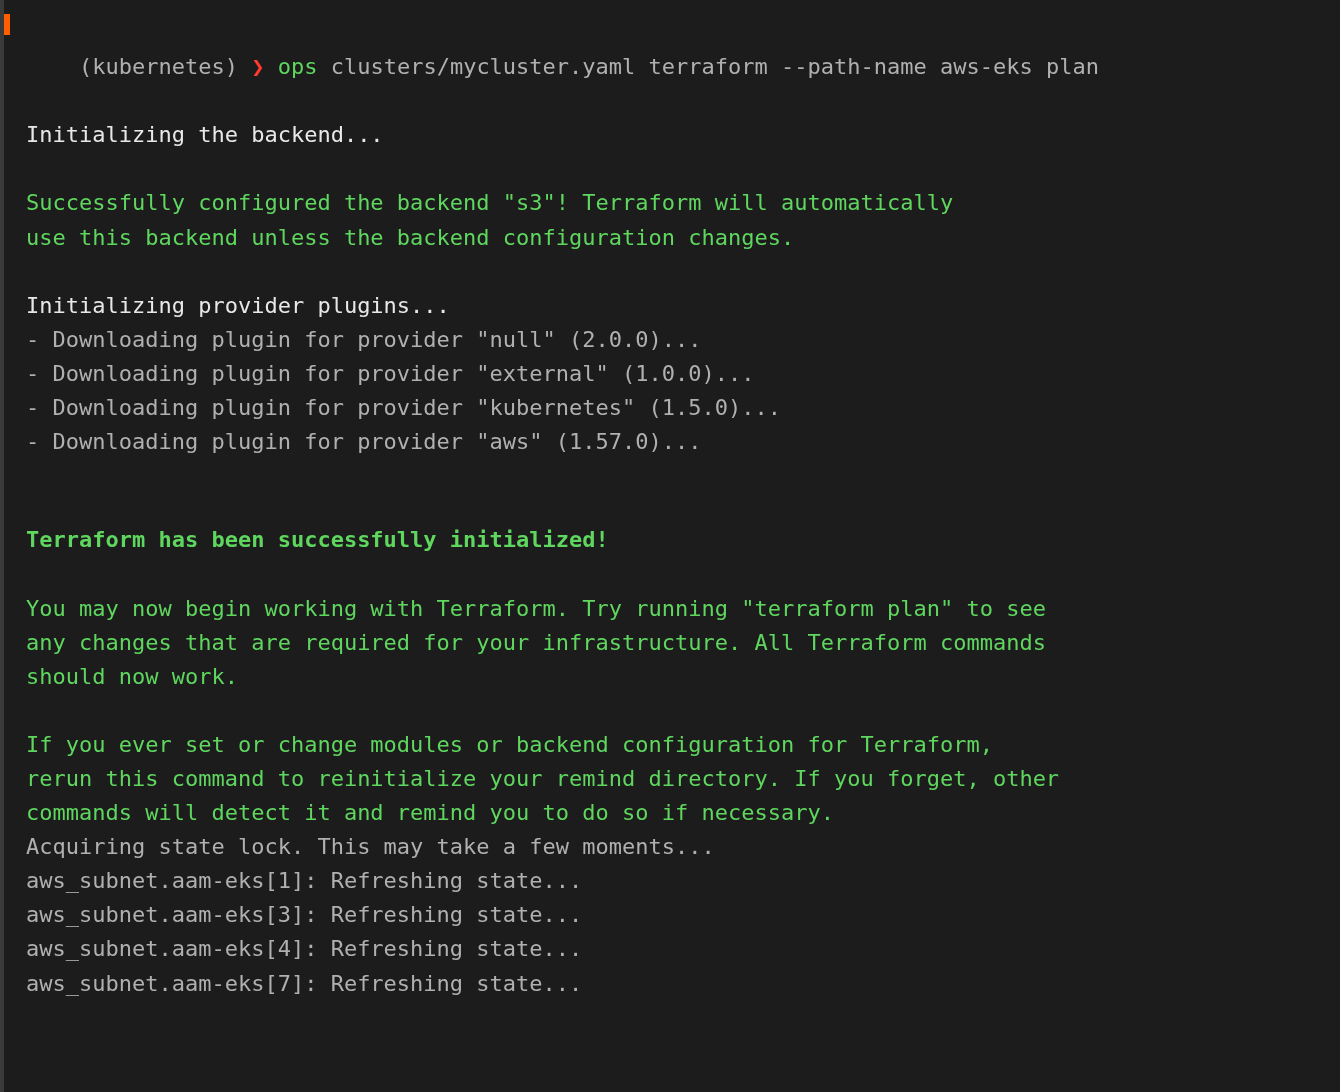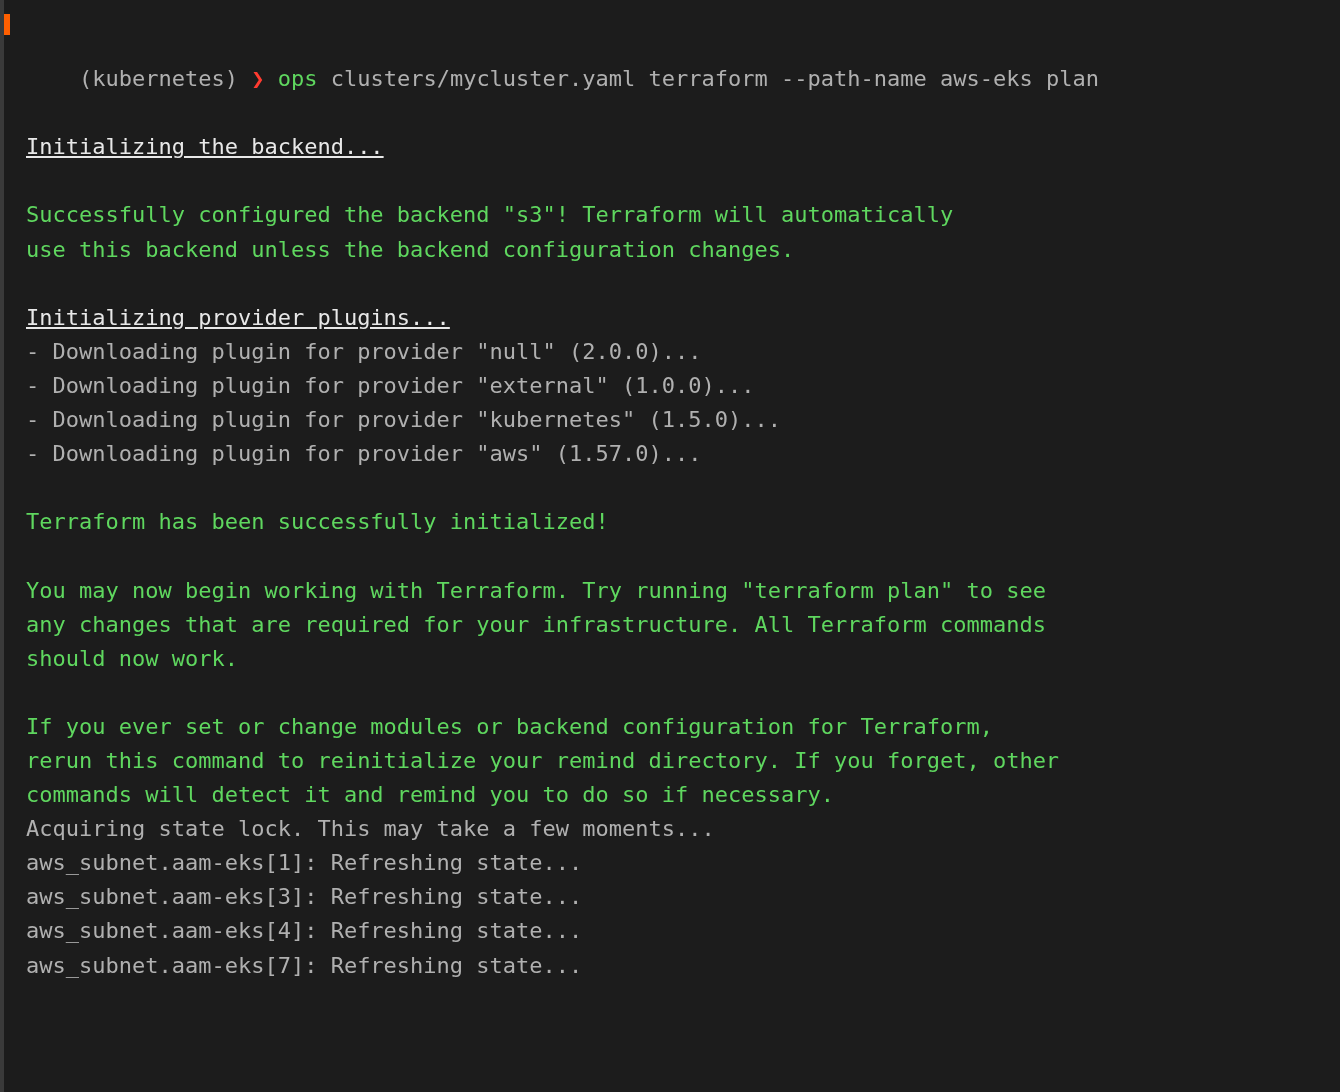--- a/index.html
+++ b/index.html
@@ -12,21 +12,21 @@
       font-family: 'Menlo', 'Monaco', 'Consolas', monospace;
       font-size: 22px;
       line-height: 1.55;
       color: #cccccc;
       width: 1340px;
       height: 1092px;
       overflow: hidden;
       position: relative;
     }
     .terminal {
-      padding: 28px 14px;
+      padding: 16px 14px;
       position: relative;
     }
     .vbar {
       position: absolute;
       left: 0;
       top: 0;
       bottom: 0;
       width: 4px;
       background-color: #3a3a3a;
     }
@@ -49,31 +49,31 @@
       font-weight: bold;
     }
     .cmd {
       color: #5fd75f;
     }
     .args {
       color: #b0b0b0;
     }
     .white {
       color: #e8e8e8;
-      text-decoration: underline;
     }
     .gray {
       color: #b0b0b0;
     }
     .green {
       color: #5fd75f;
     }
     .green-bold {
       color: #5fd75f;
-      font-weight: normal;
+      font-weight: bold;
+      margin-top: 30px;
     }
     .line {
       white-space: pre;
     }
     .blank {
       height: 1.55em;
     }
     .indent {
       padding-left: 12px;
     }

